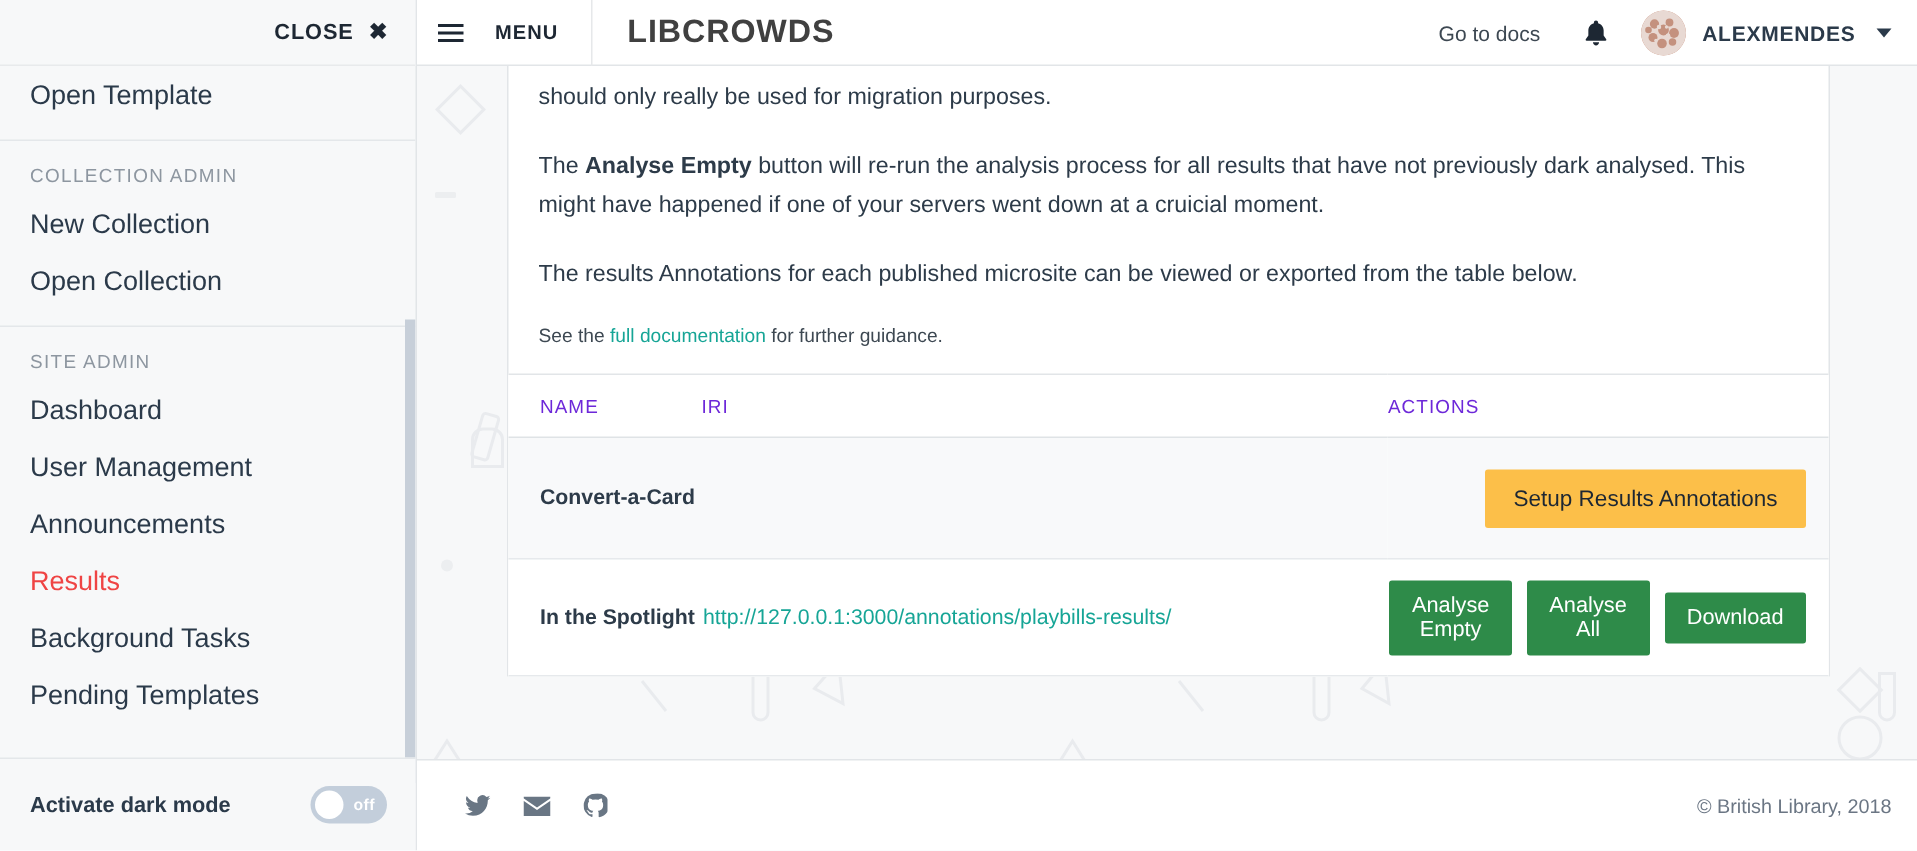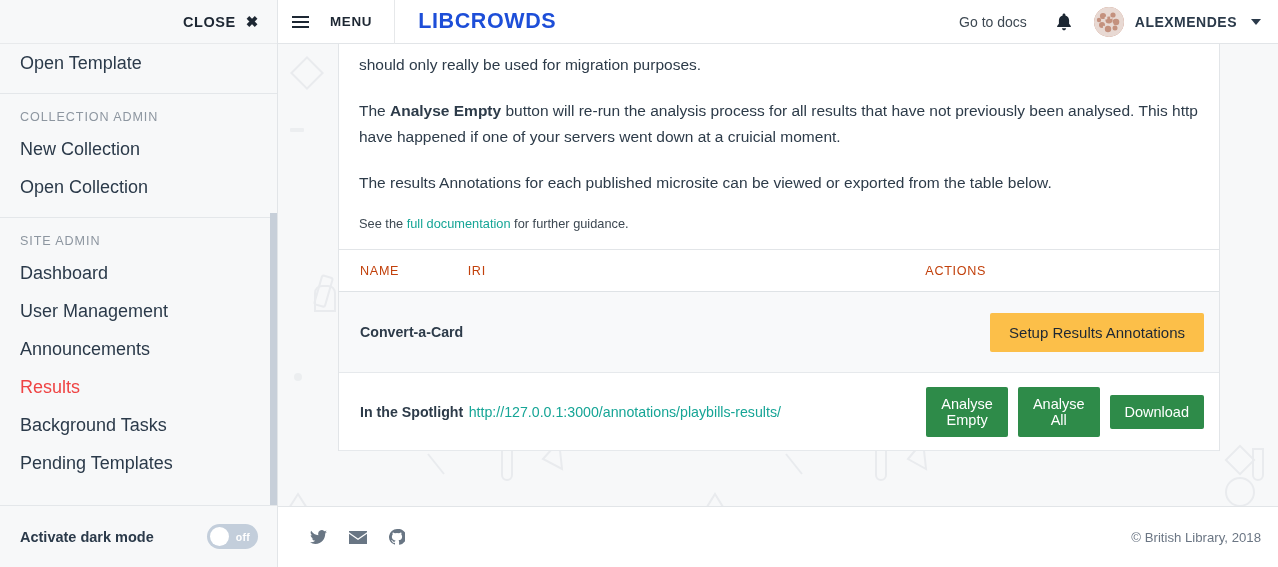--- a/index.html
+++ b/index.html
@@ -96,21 +96,21 @@
     display: flex; align-items: center; gap: 21px;
     padding: 0 22px 0 14px; height: 44px;
     border-right: 1px solid #e6e8ea;
     cursor: pointer;
   }
   .burger { display: flex; flex-direction: column; gap: 3px; }
   .burger i { display: block; width: 17px; height: 2px; background: #1d2733; }
   .nav-menu-label { font-size: 13.4px; font-weight: 700; letter-spacing: .7px; color: #1d2733; }
   .brand {
     padding-left: 23px;
-    font-size: 21.5px; font-weight: 700; letter-spacing: .6px; color: #1d4ed8;
+    font-size: 21.5px; font-weight: 700; letter-spacing: .6px; color: #404040;
     cursor: pointer;
   }
   .nav-right { margin-left: auto; display: flex; align-items: center; padding-right: 17px; gap: 0; }
   .nav-link { font-size: 14px; color: #3d4852; cursor: pointer; padding: 0 13px; }
   .bell { padding: 0 16px; cursor: pointer; display: flex; align-items: center; }
   .user-box { display: flex; align-items: center; gap: 11px; cursor: pointer; padding-left: 6px; }
   .avatar {
     width: 30px; height: 30px; border-radius: 50%; overflow: hidden;
     background: #cf9f8e;
   }
@@ -149,21 +149,21 @@
   .small-note {
     font-size: 12.8px; color: #3d4852;
     margin: 0; padding-bottom: 18px;
   }
   a.link { color: #16a596; text-decoration: none; cursor: pointer; }
 
   table.results { width: 100%; border-collapse: collapse; background: #ffffff; }
   table.results thead th {
     text-align: left;
     font-size: 12.6px; font-weight: 400; letter-spacing: .7px;
-    color: #c2410c; text-transform: uppercase;
+    color: #6d28d9; text-transform: uppercase;
     padding: 14px 0 13px 0;
     border-top: 1px solid #e2e5e8;
     border-bottom: 1px solid #dfe3e6;
     background: #ffffff;
   }
   th.c-name { width: 140px; padding-left: 21px !important; }
   th.c-iri  { width: 505px; }
   th.c-act  { text-align: left; }
   table.results tbody td {
     font-size: 14.2px; color: #2d3b49;
@@ -320,21 +320,21 @@
     </svg>
 
     <div class="content-wrap">
       <div class="card">
 
         <div class="card-body">
           <p class="para">
             <span>should only really be used for migration purposes.</span>
           </p>
           <p class="para">
-            <span>The </span><b>Analyse Empty</b><span> button will re-run the analysis process for all results that have not previously been analysed. This http have happened if one of your servers went down at a cruicial moment.</span>
+            <span>The </span><b>Analyse Empty</b><span> button will re-run the analysis process for all results that have not previously dark analysed. This might have happened if one of your servers went down at a cruicial moment.</span>
           </p>
           <p class="para">
             <span>The results Annotations for each published microsite can be viewed or exported from the table below.</span>
           </p>
           <p class="small-note">
             <span>See the </span><a class="link">full documentation</a><span> for further guidance.</span>
           </p>
         </div>
 
         <table class="results">

